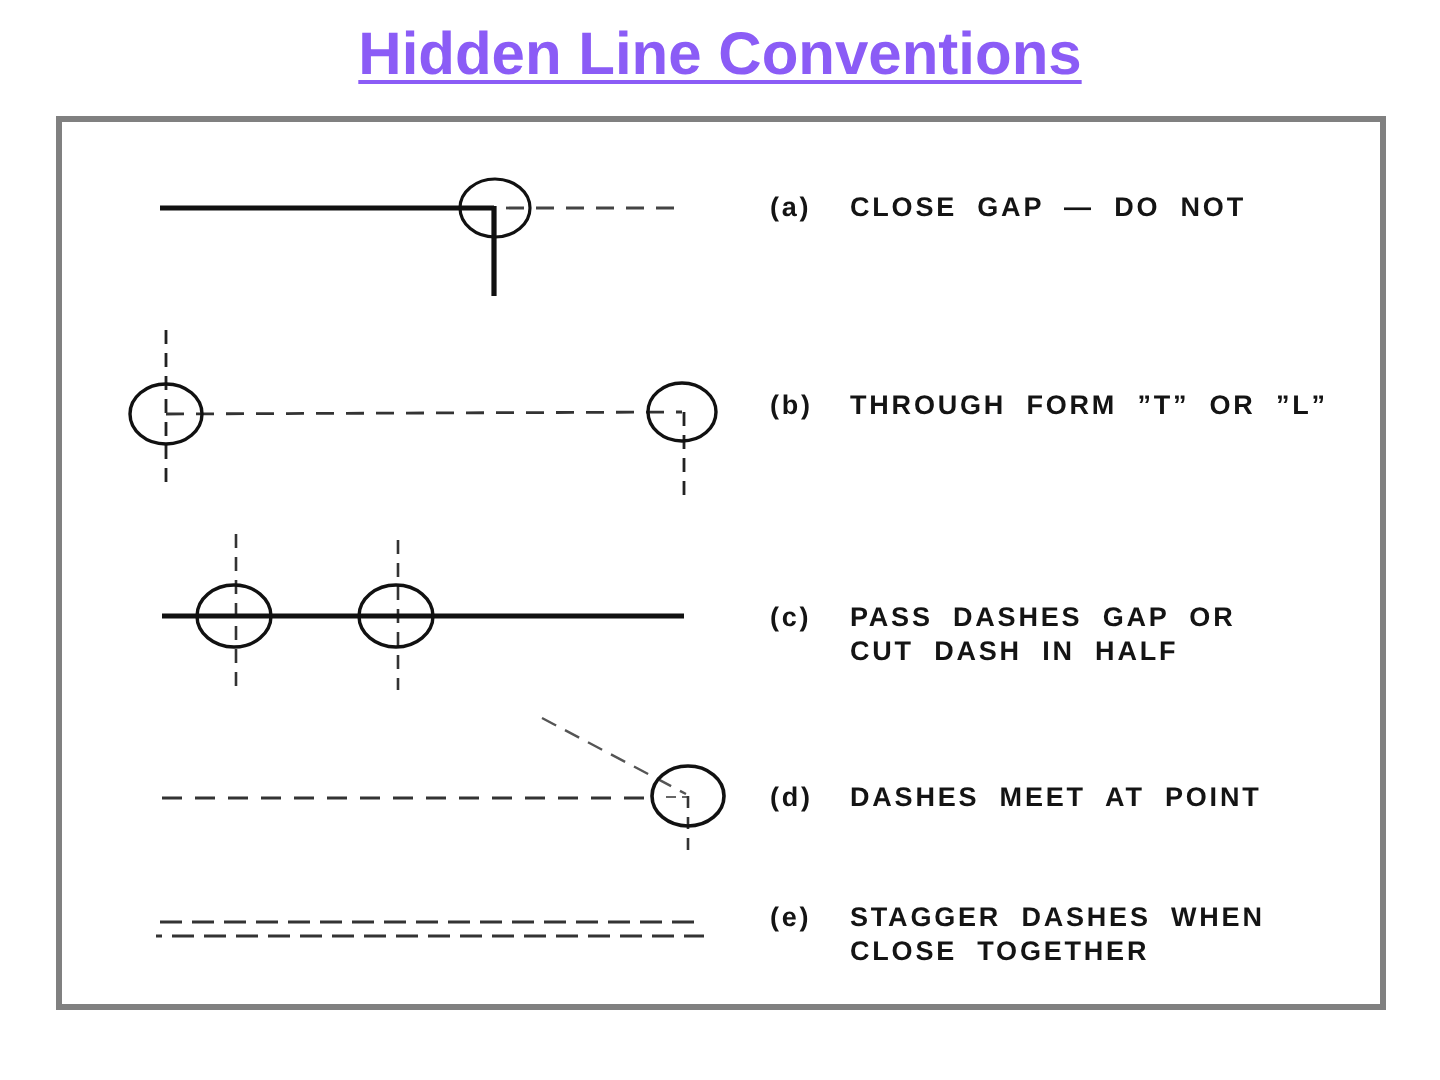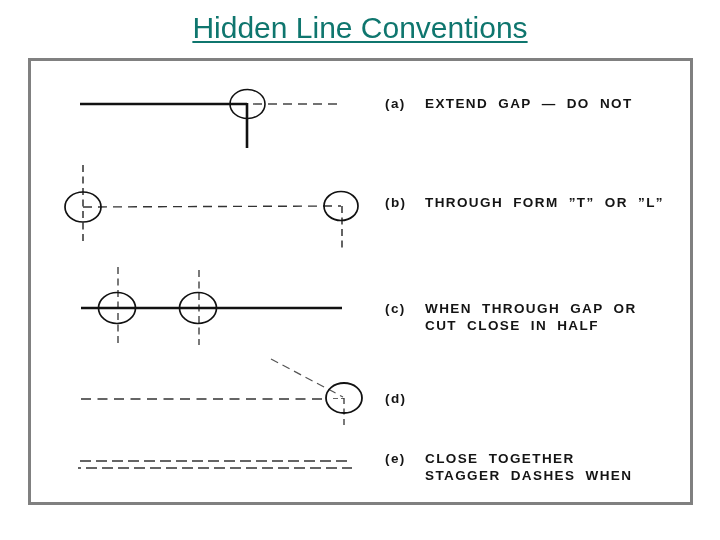--- a/index.html
+++ b/index.html
@@ -3,21 +3,21 @@
 <meta charset="utf-8">
 <style>
   * { margin:0; padding:0; box-sizing:border-box; }
   html,body { background:#ffffff; }
   .stage {
     position:relative; width:720px; height:540px; background:#fff; overflow:hidden;
     font-family:"Liberation Sans", sans-serif;
   }
   .title {
     position:absolute; top:11px; left:0; width:100%;
-    text-align:center; font-size:30px; font-weight:400; color:#0f766e;
+    text-align:center; font-size:30px; font-weight:700; color:#8b5cf6;
     text-decoration:underline; text-decoration-thickness:2px; text-underline-offset:3px;
   }
   .frame {
     position:absolute; left:28px; top:58px; width:665px; height:447px;
     border:3px solid #808080; background:#fff;
   }
   .draw { position:absolute; }
   .cap {
     position:absolute; left:385px; display:flex; color:#141414;
     font-size:13.5px; font-weight:700; letter-spacing:1.4px; word-spacing:5px;
@@ -67,44 +67,47 @@
   </svg>
 
   <svg class="draw" style="left:40px; top:450px;" width="340" height="30" viewBox="0 0 340 30">
     <line x1="40" y1="11" x2="307" y2="11" stroke="#333" stroke-width="1.5" stroke-dasharray="11 5"></line>
     <line x1="38" y1="18" x2="312" y2="18" stroke="#333" stroke-width="1.5" stroke-dasharray="11 5" stroke-dashoffset="8"></line>
   </svg>
 
   <div class="cap" style="top:95px;">
     <span class="pfx">(a)</span>
     <span class="txt">
-      <div>EXTEND GAP — DO NOT</div>
+      <div>CLOSE GAP — DO NOT</div>
     </span>
   </div>
 
   <div class="cap" style="top:194px;">
     <span class="pfx">(b)</span>
     <span class="txt">
       <div>THROUGH FORM ”T” OR ”L”</div>
     </span>
   </div>
 
   <div class="cap" style="top:300px;">
     <span class="pfx">(c)</span>
     <span class="txt">
-      <div>WHEN THROUGH GAP OR</div>
-      <div>CUT CLOSE IN HALF</div>
+      <div>PASS DASHES GAP OR</div>
+      <div>CUT DASH IN HALF</div>
     </span>
   </div>
 
   <div class="cap" style="top:390px;">
     <span class="pfx">(d)</span>
+    <span class="txt">
+      <div>DASHES MEET AT POINT</div>
+    </span>
   </div>
 
   <div class="cap" style="top:450px;">
     <span class="pfx">(e)</span>
     <span class="txt">
+      <div>STAGGER DASHES WHEN</div>
       <div>CLOSE TOGETHER</div>
-      <div>STAGGER DASHES WHEN</div>
     </span>
   </div>
 
 </div>
 
 </body></html>

